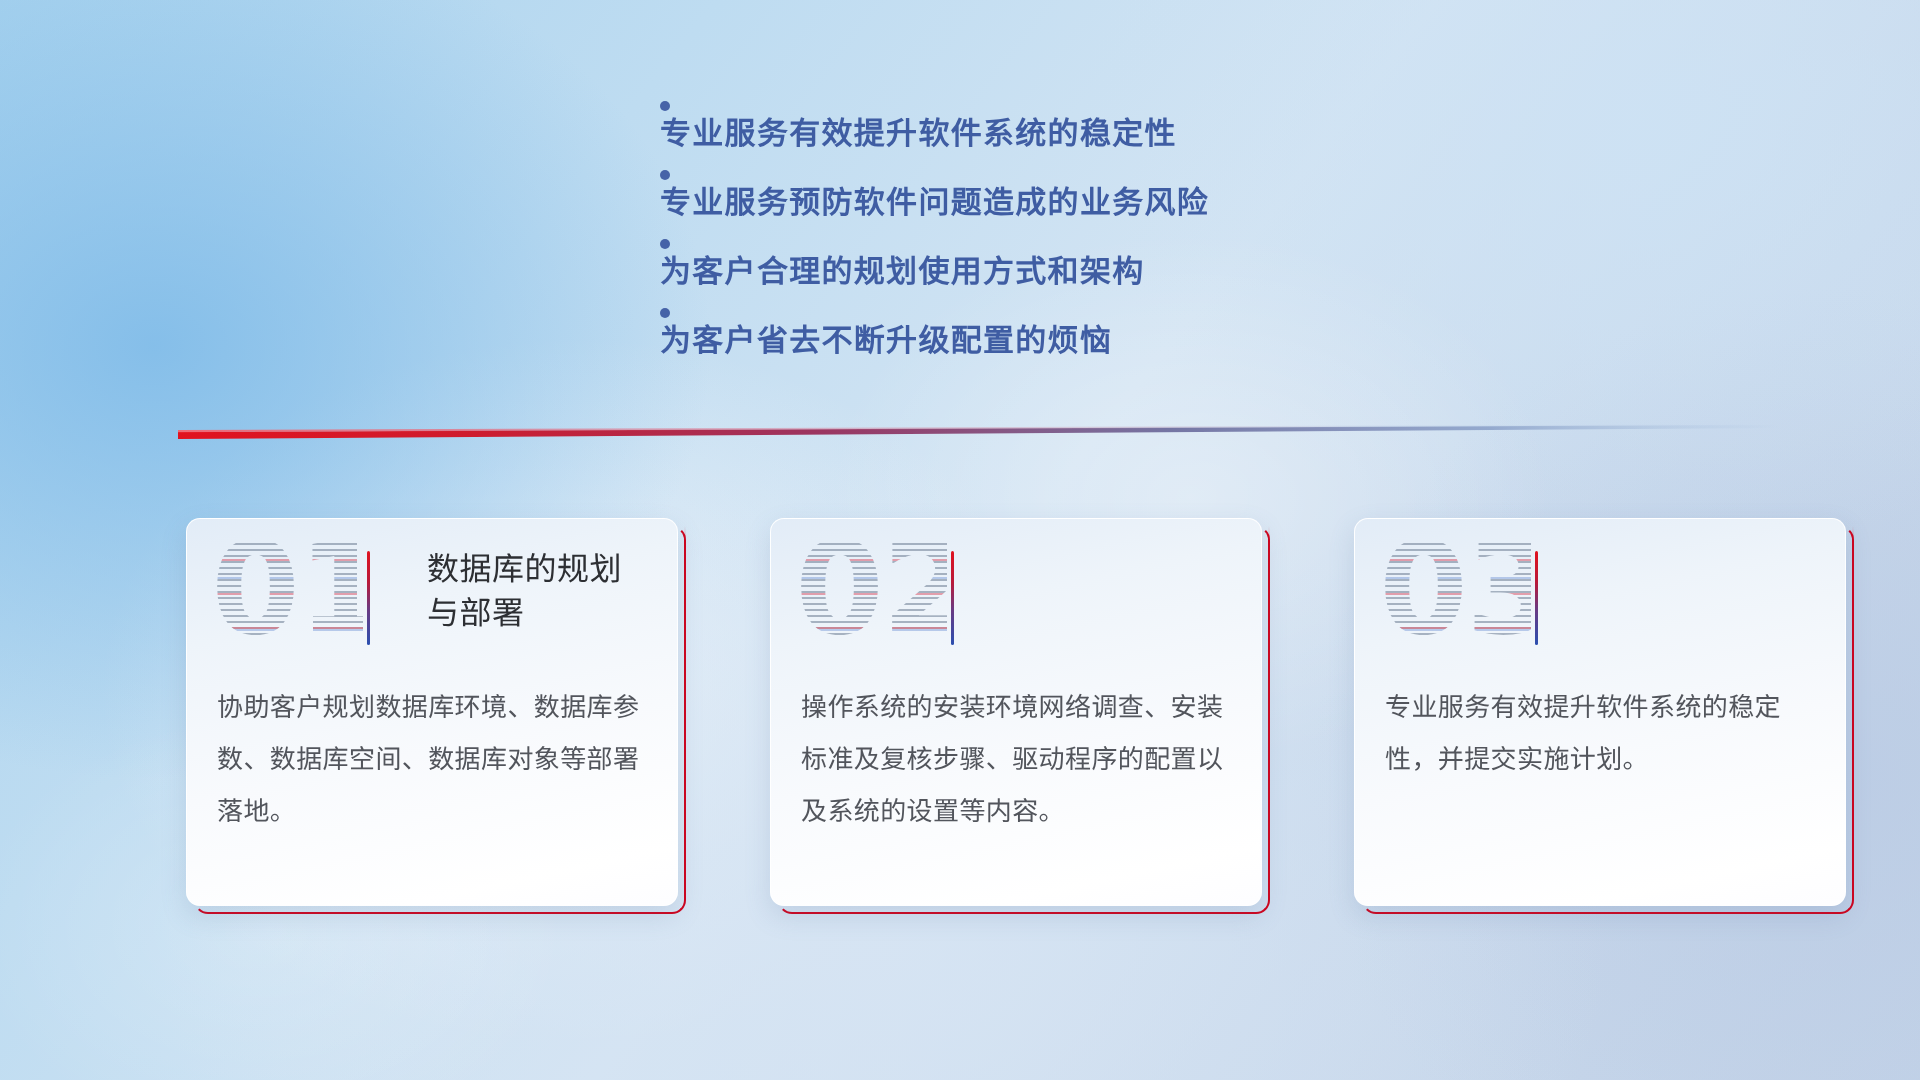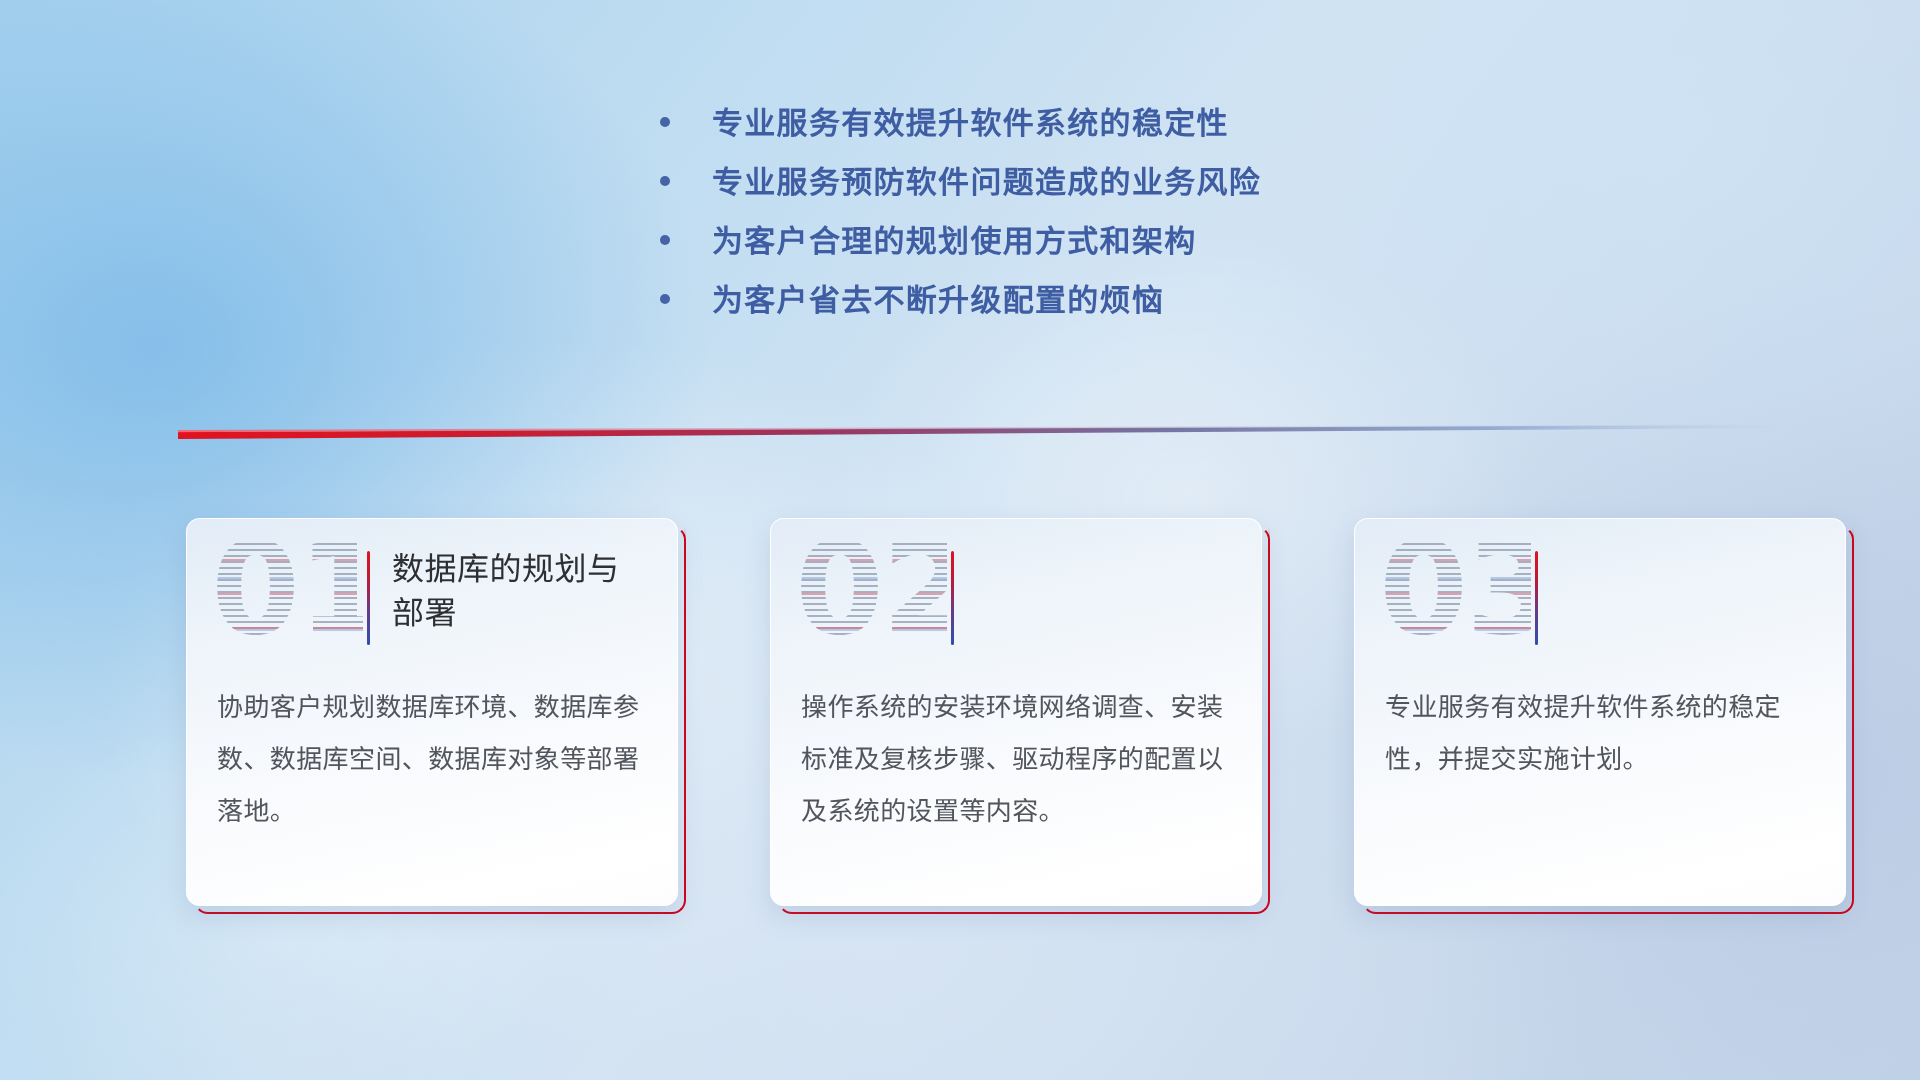--- a/index.html
+++ b/index.html
@@ -44,20 +44,21 @@
     left: 660px;
     top: 108px;
     width: 900px;
     z-index: 4;
   }
   .bullet-row {
     display: flex;
     align-items: baseline;
     margin-bottom: 28px;
     white-space: nowrap;
+    flex-direction: column;
   }
   .bullet-row:last-child { margin-bottom: 0; }
   .bullet-dot {
     width: 10px;
     height: 10px;
     min-width: 10px;
     border-radius: 50%;
     background: #4663a8;
     margin-right: 42px;
     position: relative;
@@ -191,20 +192,21 @@
     background: linear-gradient(180deg, #e0121f 0%, #b81a3a 34%, #6a3a82 62%, #2b4fb0 100%);
   }
   .card-title {
     font-size: 32px;
     line-height: 1.38;
     font-weight: 400;
     color: #2d2f33;
     letter-spacing: 0.5px;
     padding-top: 6px;
     flex: 1;
+    margin-left: 35px;
   }
   .card-body {
     padding: 26px 36px 0 30px;
     font-size: 26px;
     line-height: 2.0;
     color: #52555c;
     letter-spacing: 0.4px;
   }
 </style>
 </head>

